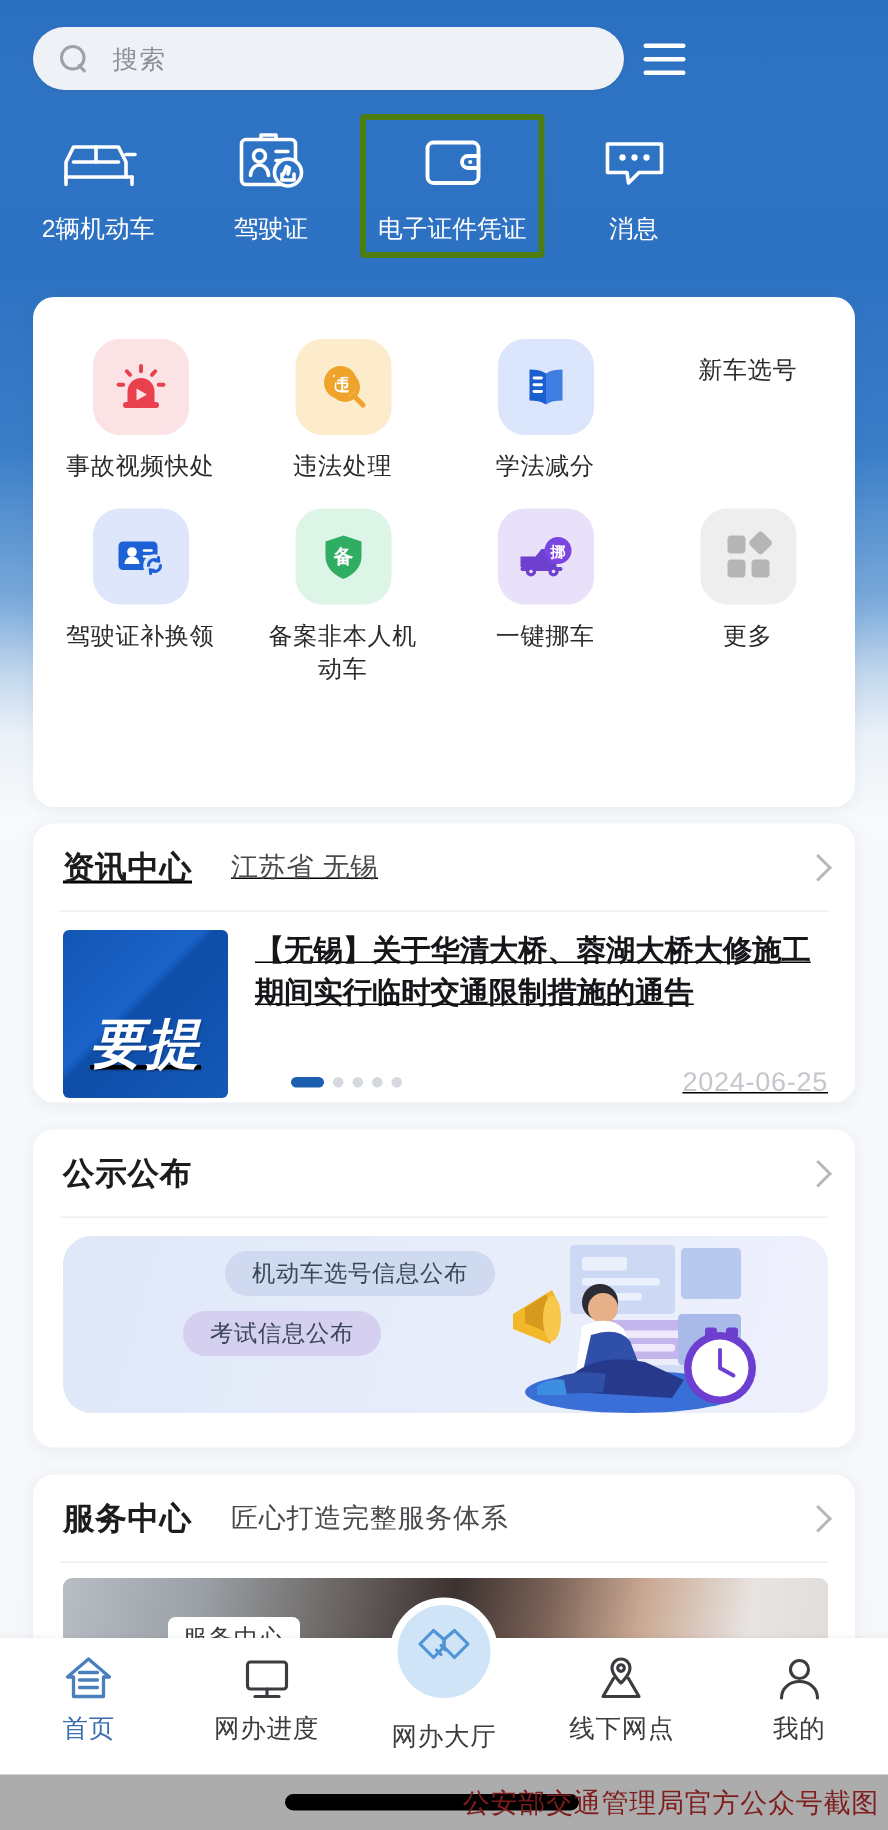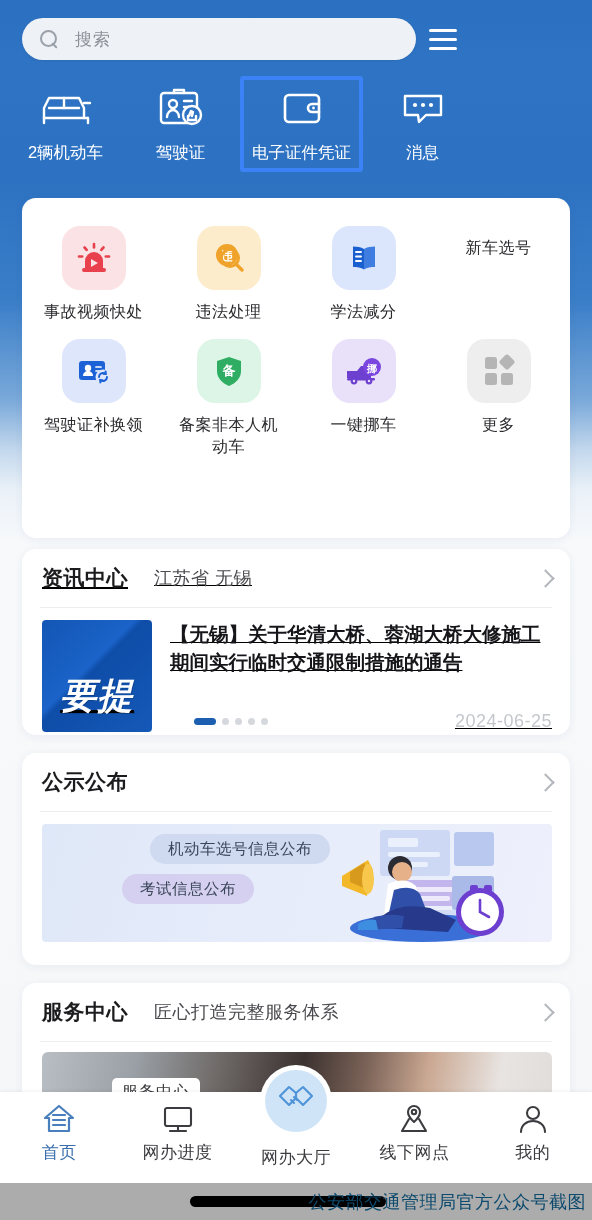--- a/index.html
+++ b/index.html
@@ -53,21 +53,21 @@
 
   
   .topnav { display: flex; padding: 16px 8px 0 8px; }
   .topnav-item {
     flex: 1; display: flex; flex-direction: column;
     align-items: center; padding: 6px 0 8px 0; position: relative;
   }
   .topnav-ico { height: 52px; display: flex; align-items: center; justify-content: center; }
   .topnav-label { margin-top: 8px; font-size: 16.5px; color: #ffffff; white-space: nowrap; }
   .topnav-item.highlight {
-    border: 4px solid #3b82f6; border-radius: 3px;
+    border: 4px solid #4d7c0f; border-radius: 3px;
     padding: 2px 0 4px 0; margin: 0 2px;
   }
 
   
   .card {
     position: absolute; left: 22px; width: 548px;
     background: #fff; border-radius: 14px;
     box-shadow: 0 2px 10px rgba(40,70,120,.07);
     z-index: 2; overflow: hidden;
   }
@@ -120,21 +120,21 @@
   }
   .news-foot { margin-top: auto; display: flex; align-items: center; height: 22px; }
   .dots { display: flex; align-items: center; gap: 6px; margin-left: 24px; }
   .dot { width: 7px; height: 7px; border-radius: 4px; background: #d5d8dc; }
   .dot.active { width: 22px; background: #1c5fb0; }
   .news-date { margin-left: auto; font-size: 18px; color: #c3c7cc; letter-spacing: .5px; }
 
   
   #notice-card { top: 753px; height: 212px; }
   .notice-banner {
-    margin: 12px 18px 14px 20px; height: 118px; border-radius: 4px;
+    margin: 12px 18px 14px 20px; height: 118px; border-radius: 19px;
     background: linear-gradient(105deg,#dfe8f8 0%,#e6ecfa 45%,#eef0fc 100%);
     position: relative; overflow: hidden;
   }
   .pill {
     position: absolute; height: 30px; border-radius: 15px;
     display: flex; align-items: center; justify-content: center;
     font-size: 15.5px; color: #3a4658; padding: 0 18px; letter-spacing: .5px;
   }
   .pill.p1 { top: 10px; left: 108px; background: #cfd9ef; }
   .pill.p2 { top: 50px; left: 80px;  background: #d5d0f0; }
@@ -179,21 +179,21 @@
   }
   .tab.center .tab-label { margin-top: 45px; }
 
   
   #watermark {
     position: absolute; left: 0; bottom: 0; width: 592px; height: 37px;
     background: #acacac; z-index: 7;
   }
   #watermark-text {
     position: absolute; right: 6px; top: 7px;
-    font-size: 18px; color: #0c4a6e; letter-spacing: .5px; white-space: nowrap;
+    font-size: 18px; color: #7f1d1d; letter-spacing: .5px; white-space: nowrap;
   }
   #redaction-bar {
     position: absolute; left: 190px; top: 13px; width: 196px; height: 11px;
     background: #000; border-radius: 6px;
   }
 </style>
 </head>
 <body>
 
 <div id="bg"></div>

